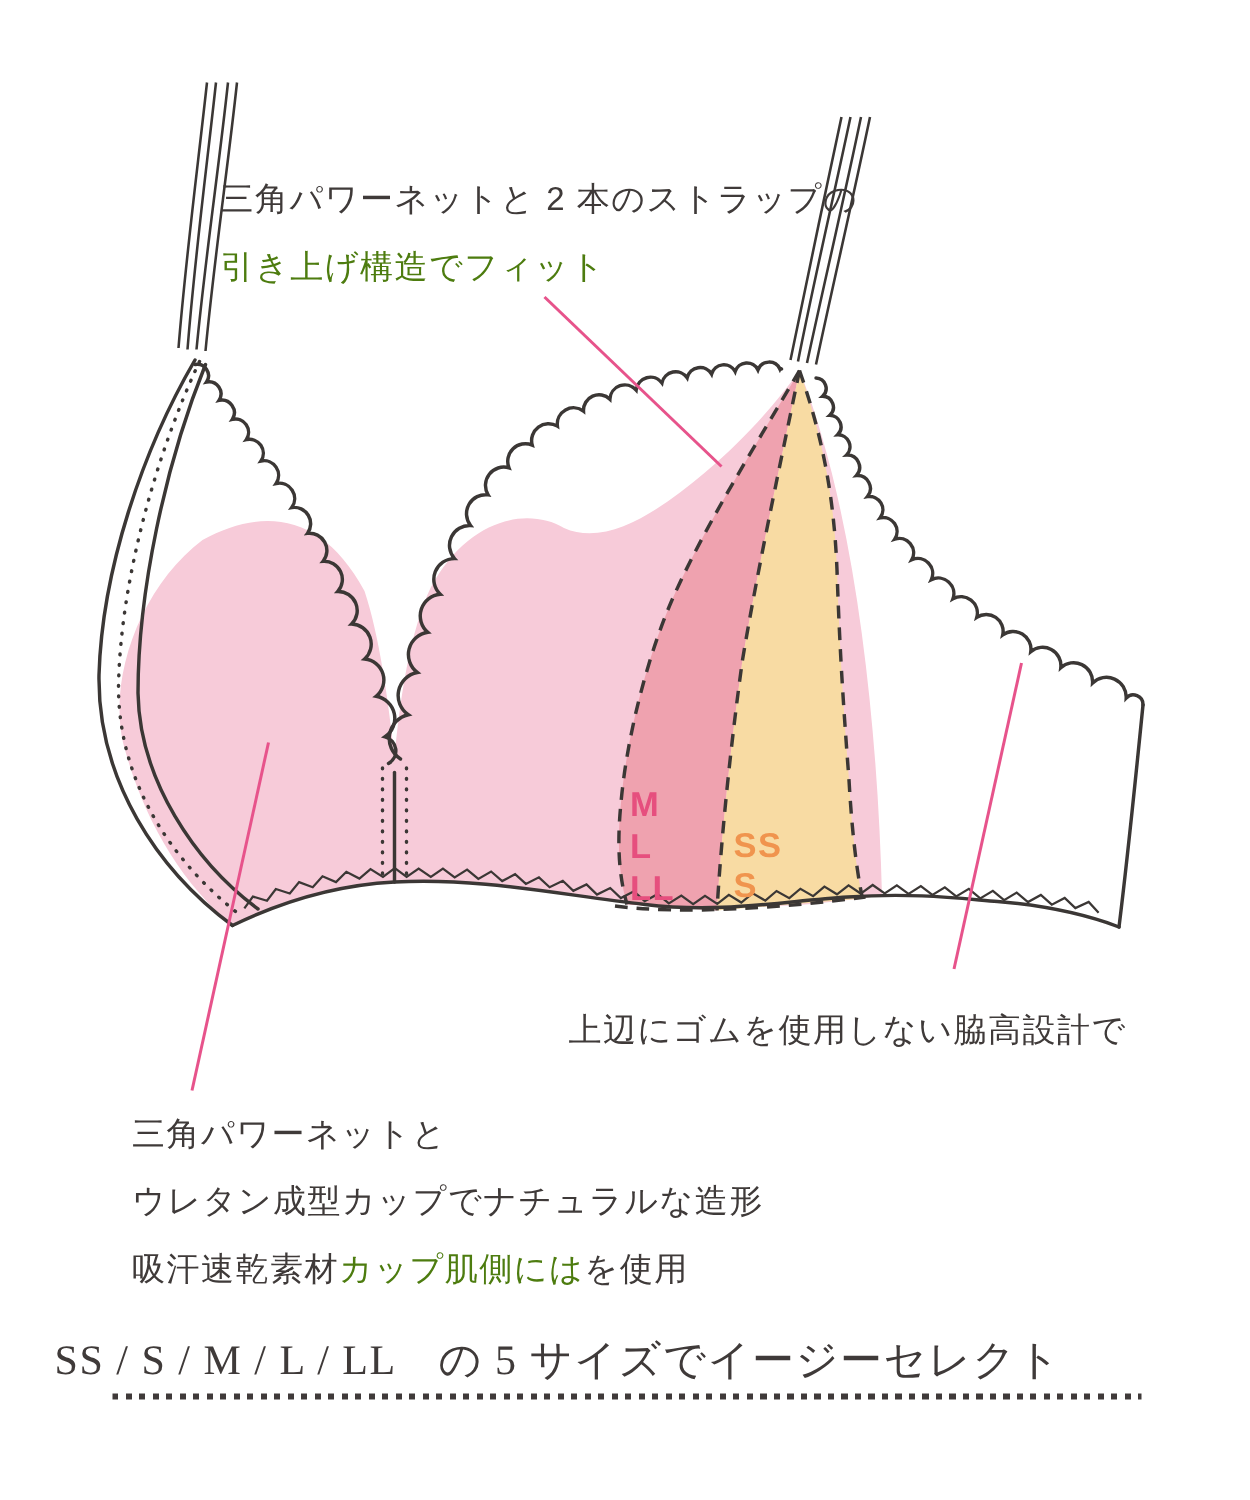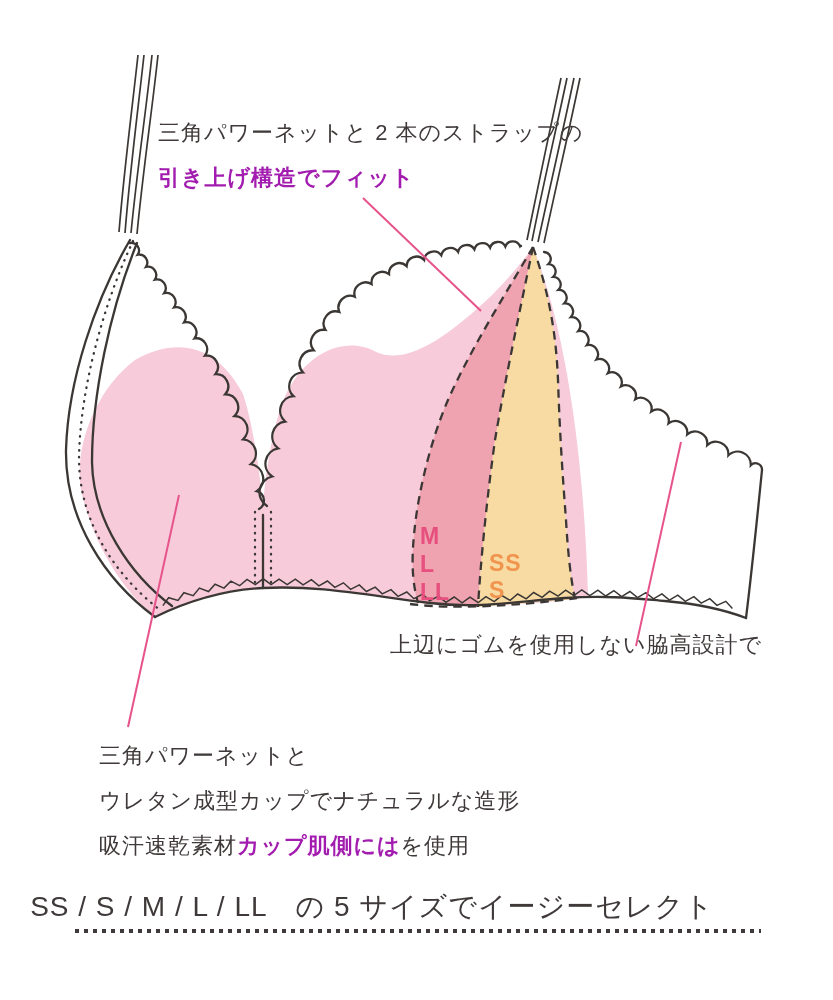--- a/index.html
+++ b/index.html
@@ -3,28 +3,28 @@
 <meta charset="utf-8">
 <style>
   html,body{margin:0;padding:0;}
   body{
     width:833px;height:1000px;position:relative;background:#ffffff;
     font-family:"Liberation Sans","DejaVu Sans",sans-serif;
     color:#3f3a39;overflow:hidden;
   }
   .stage{position:absolute;left:0;top:0;width:833px;height:1000px;}
   svg.illo{position:absolute;left:0;top:0;}
-  .note{position:absolute;font-size:22px;line-height:45px;letter-spacing:1px;white-space:nowrap;padding-left:11px;}
-  .note .pink{color:#a21caf;font-weight:bold;}
+  .note{position:absolute;font-size:22px;line-height:45px;letter-spacing:1px;white-space:nowrap;}
+  .note .pink{color:#4d7c0f;}
   #strap-note{left:147px;top:110px;}
-  #side-note{left:379px;top:622px;}
+  #side-note{left:379px;top:664px;}
   #cup-note{left:88px;top:733px;}
   .footer-text{
     position:absolute;left:0;top:888px;width:744px;text-align:center;
-    font-size:28px;letter-spacing:1px;white-space:nowrap;
+    font-size:28px;letter-spacing:1px;white-space:nowrap;font-family:Liberation Serif, serif;
   }
   .dotted-line{
     position:absolute;left:75px;top:929px;width:686px;height:4px;
     background:repeating-linear-gradient(to right,#3f3a39 0 4px,transparent 4px 9px);
   }
   .guide{fill:none;stroke:none;}
   .ink{stroke:#3b3735;fill:none;stroke-width:2.3;stroke-linecap:round;}
   .dotted{stroke:#3b3735;fill:none;stroke-width:2.3;stroke-linecap:round;stroke-dasharray:0.5 6.5;}
   .dashed{stroke:#3b3735;fill:none;stroke-width:2.3;stroke-linecap:butt;stroke-dasharray:8.5 6;}
   .thin{stroke:#3b3735;fill:none;stroke-width:1.7;}

